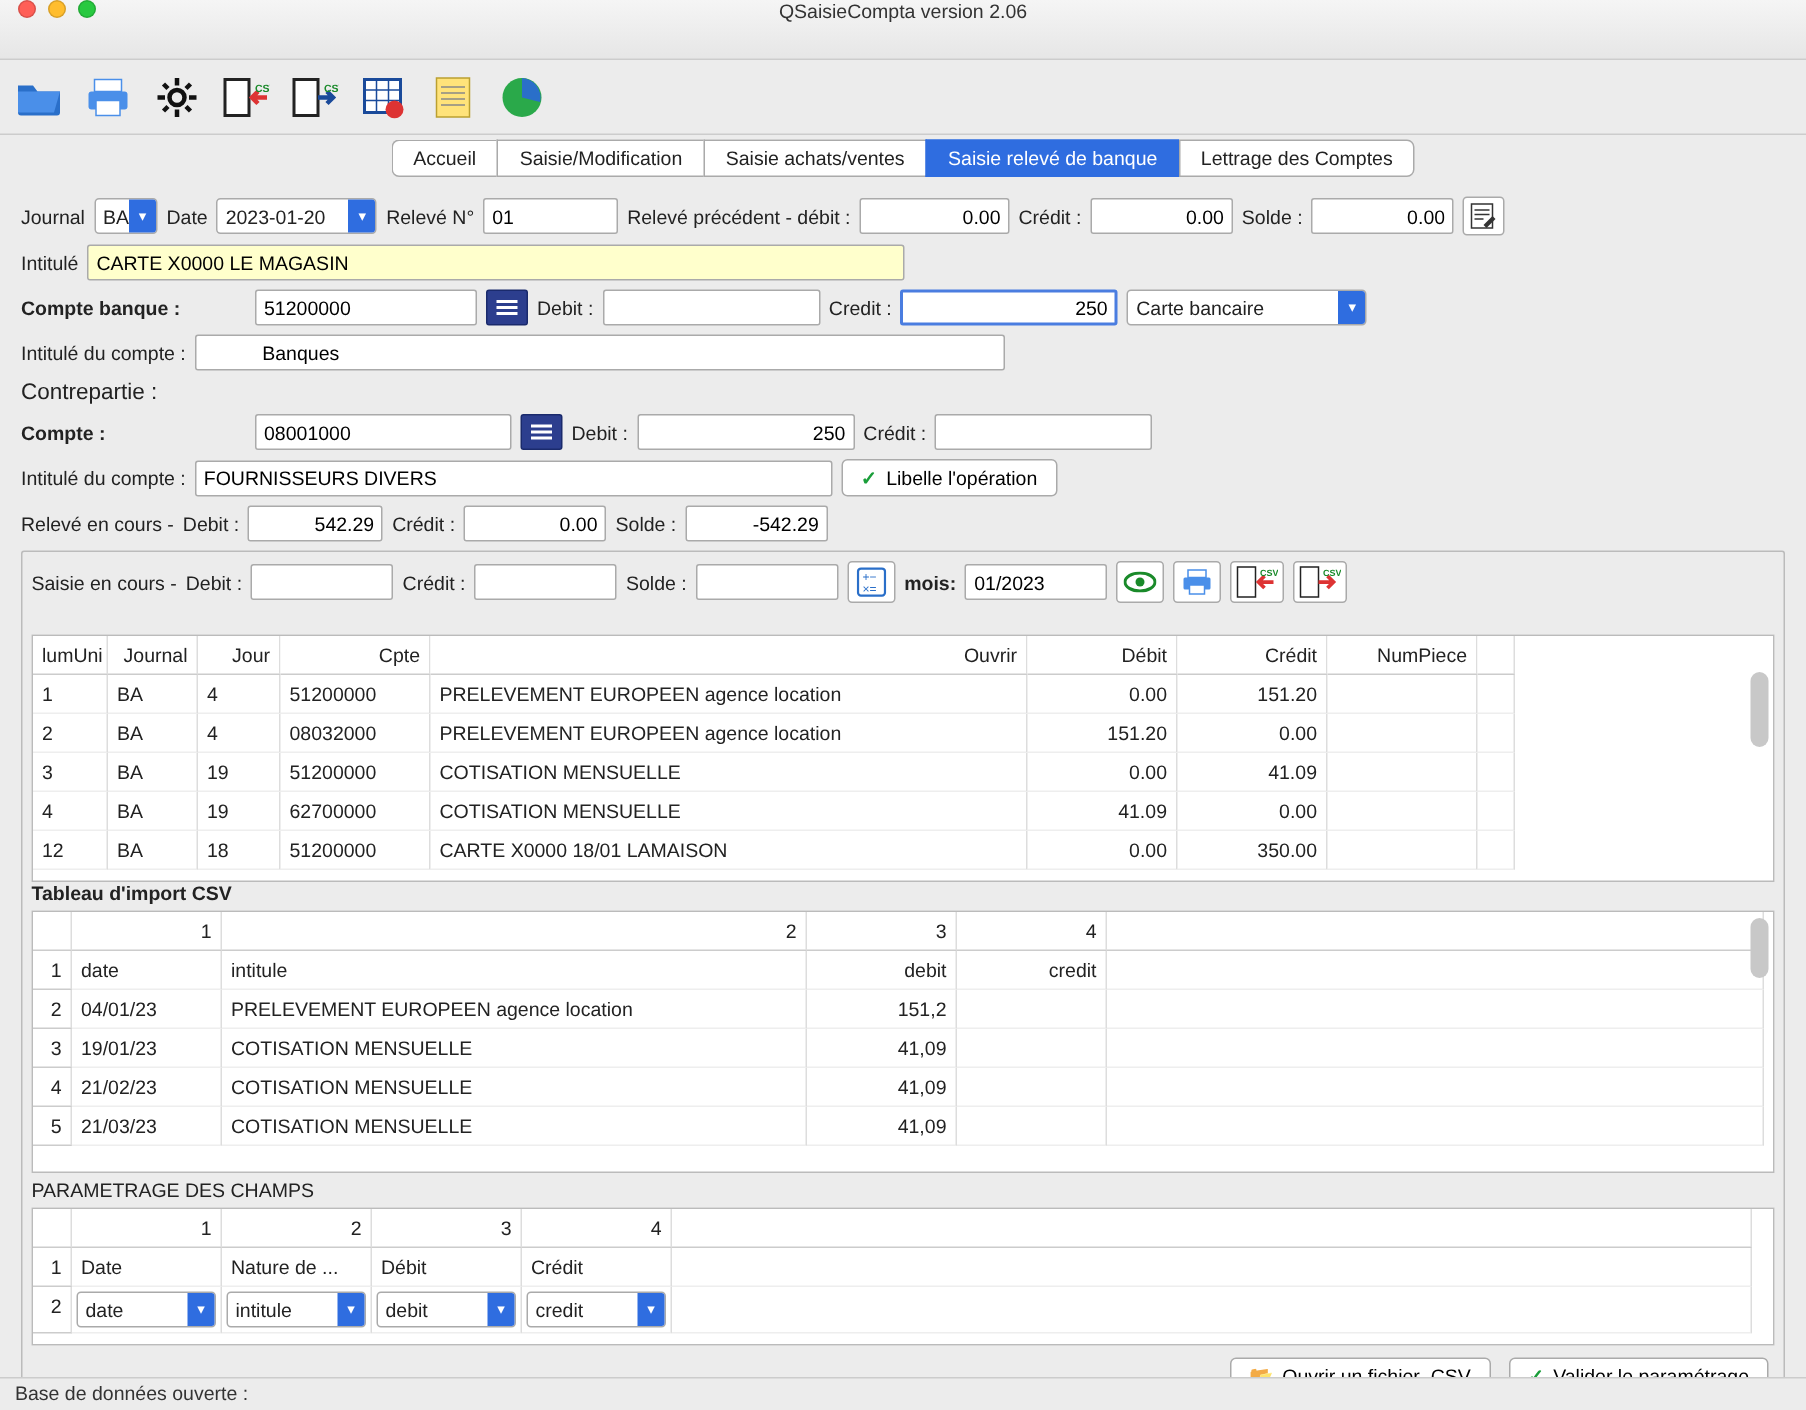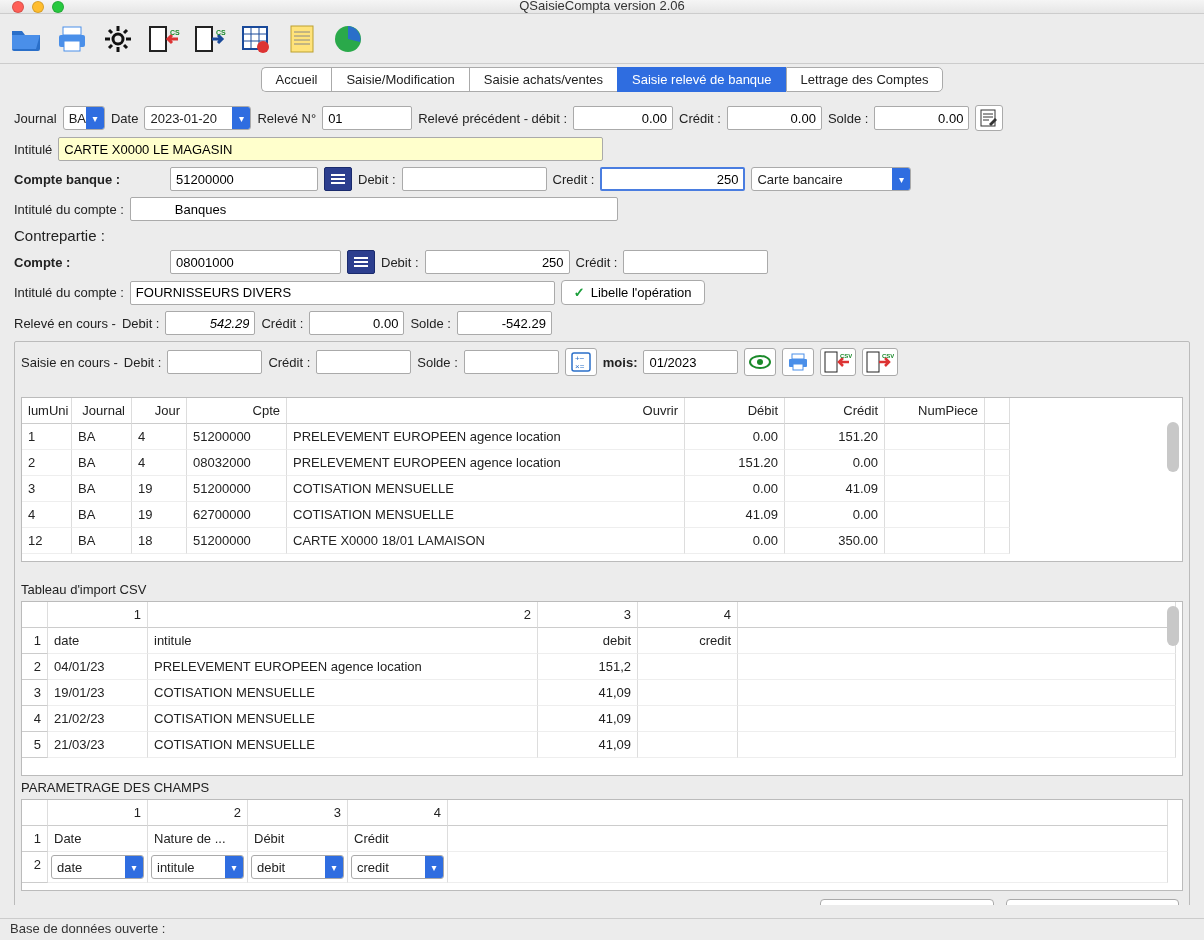--- a/index.html
+++ b/index.html
@@ -7,25 +7,25 @@
   font-family: -apple-system, BlinkMacSystemFont, "Segoe UI", Arial, sans-serif;
   font-size: 13px;
   background: #ececec;
   color: #222;
   width: 1204px;
   height: 940px;
   overflow: hidden;
   position: relative;
 }
 .titlebar {
-  height: 14px;
+  height: 40px;
   background: linear-gradient(#f5f5f5, #e6e6e6);
   border-bottom: 1px solid #ccc;
   display: flex;
-  align-items: flex-end;
+  align-items: flex-start;
   position: relative;
 }
 .traffic-lights { display: flex; gap: 8px; padding-left: 12px; }
 .tl { width: 12px; height: 12px; border-radius: 50%; border: 0.5px solid rgba(0,0,0,0.15); }
 .tl.red { background: #ff5f57; }
 .tl.yellow { background: #ffbd2e; }
 .tl.green { background: #28c940; }
 .title-text { position: absolute; left: 0; right: 0; text-align: center; font-size: 13px; color: #333; font-weight: 500; }
 
 .toolbar {
@@ -298,21 +298,21 @@
     <label>Credit :</label>
     <input type="text" class="right focused" style="width: 145px;" value="250">
     <div class="select-blue" style="width:160px;justify-content:space-between">
       <span>Carte bancaire</span>
       <span class="arrow">▾</span>
     </div>
   </div>
 
   <div class="row">
     <label>Intitulé du compte :</label>
-    <input type="text" style="width: 488px; padding-left: 44px;" value="Banques">
+    <input type="text" style="width: 540px; padding-left: 44px;" value="Banques">
   </div>
 
   <div class="row">
       <label style="font-size:15px">Contrepartie :</label>
     </div>
 
   <div class="row">
     <label class="bold" style="width:150px">Compte  :</label>
     <input type="text" style="width: 171px;" value="08001000">
     <div class="icon-btn">
@@ -333,21 +333,21 @@
     <input type="text" style="width: 425px;" value="FOURNISSEURS DIVERS">
     <button class="btn">
       <span class="check">✓</span>
       <span>Libelle l'opération</span>
     </button>
   </div>
 
   <div class="row">
     <label>Relevé en cours -</label>
     <label>Debit :</label>
-    <input type="text" class="right" style="width: 90px; font-style: italic;" value="542.29">
+    <input type="text" class="right" style="width: 90px;" value="542.29">
     <label>Crédit :</label>
     <input type="text" class="right" style="width: 95px;" value="0.00">
     <label>Solde :</label>
     <input type="text" class="right" style="width: 95px;" value="-542.29">
   </div>
 
   <div class="form-panel" style="padding:6px;">
     <div class="row" style="margin-bottom:21px;">
       <label>Saisie en cours -</label>
       <label>Debit :</label>
@@ -447,21 +447,21 @@
           <div class="gc">51200000</div>
           <div class="gc">CARTE X0000 18/01 LAMAISON</div>
           <div class="gc right">0.00</div>
           <div class="gc right">350.00</div>
           <div class="gc"></div>
           <div class="gc"></div>
         </div>
       <div class="scroll-thumb" style="top:24px;height:50px;"></div>
     </div>
 
-    <div class="section-label" style="margin-top:20px;">Tableau d'import CSV</div>
+    <div class="section-label" style="margin-top:0;font-weight:bold;">Tableau d'import CSV</div>
 
     <div class="table-wrap" style="height:175px;">
       <div class="grid csv-head" id="csv-grid">
           <div class="gh"></div>
           <div class="gh">1</div>
           <div class="gh">2</div>
           <div class="gh">3</div>
           <div class="gh">4</div>
           <div class="gh"></div>
           <div class="gh">1</div>

